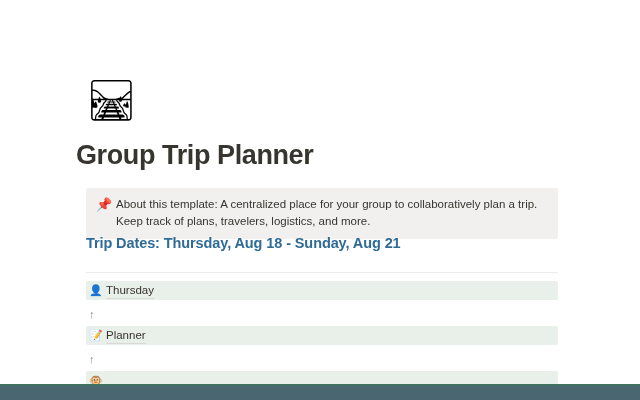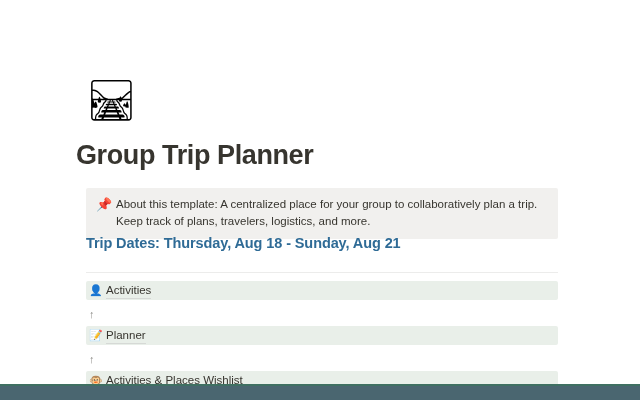--- a/index.html
+++ b/index.html
@@ -205,37 +205,36 @@
     </div>
 
     <div class="section-heading">Trip Dates: Thursday, Aug 18 - Sunday, Aug 21</div>
 
     <div class="divider"></div>
 
     <div class="list">
 
       <div class="link-row">
         <span class="link-emoji">👤</span>
-        <span class="link-label">Activities</span>
+        <span class="link-label">Thursday</span>
       </div>
       <div class="desc-row">
         <span class="desc-arrow">↑</span>
       </div>
 
       <div class="link-row">
         <span class="link-emoji">📝</span>
         <span class="link-label">Planner</span>
       </div>
       <div class="desc-row">
         <span class="desc-arrow">↑</span>
       </div>
 
       <div class="link-row">
         <span class="link-emoji">🐵</span>
-        <span class="link-label">Activities &amp; Places Wishlist</span>
       </div>
 
     </div>
 
   </div>
 
   <div class="bottom-bar-top-line"></div>
   <div class="bottom-bar"></div>
 
 </div>

